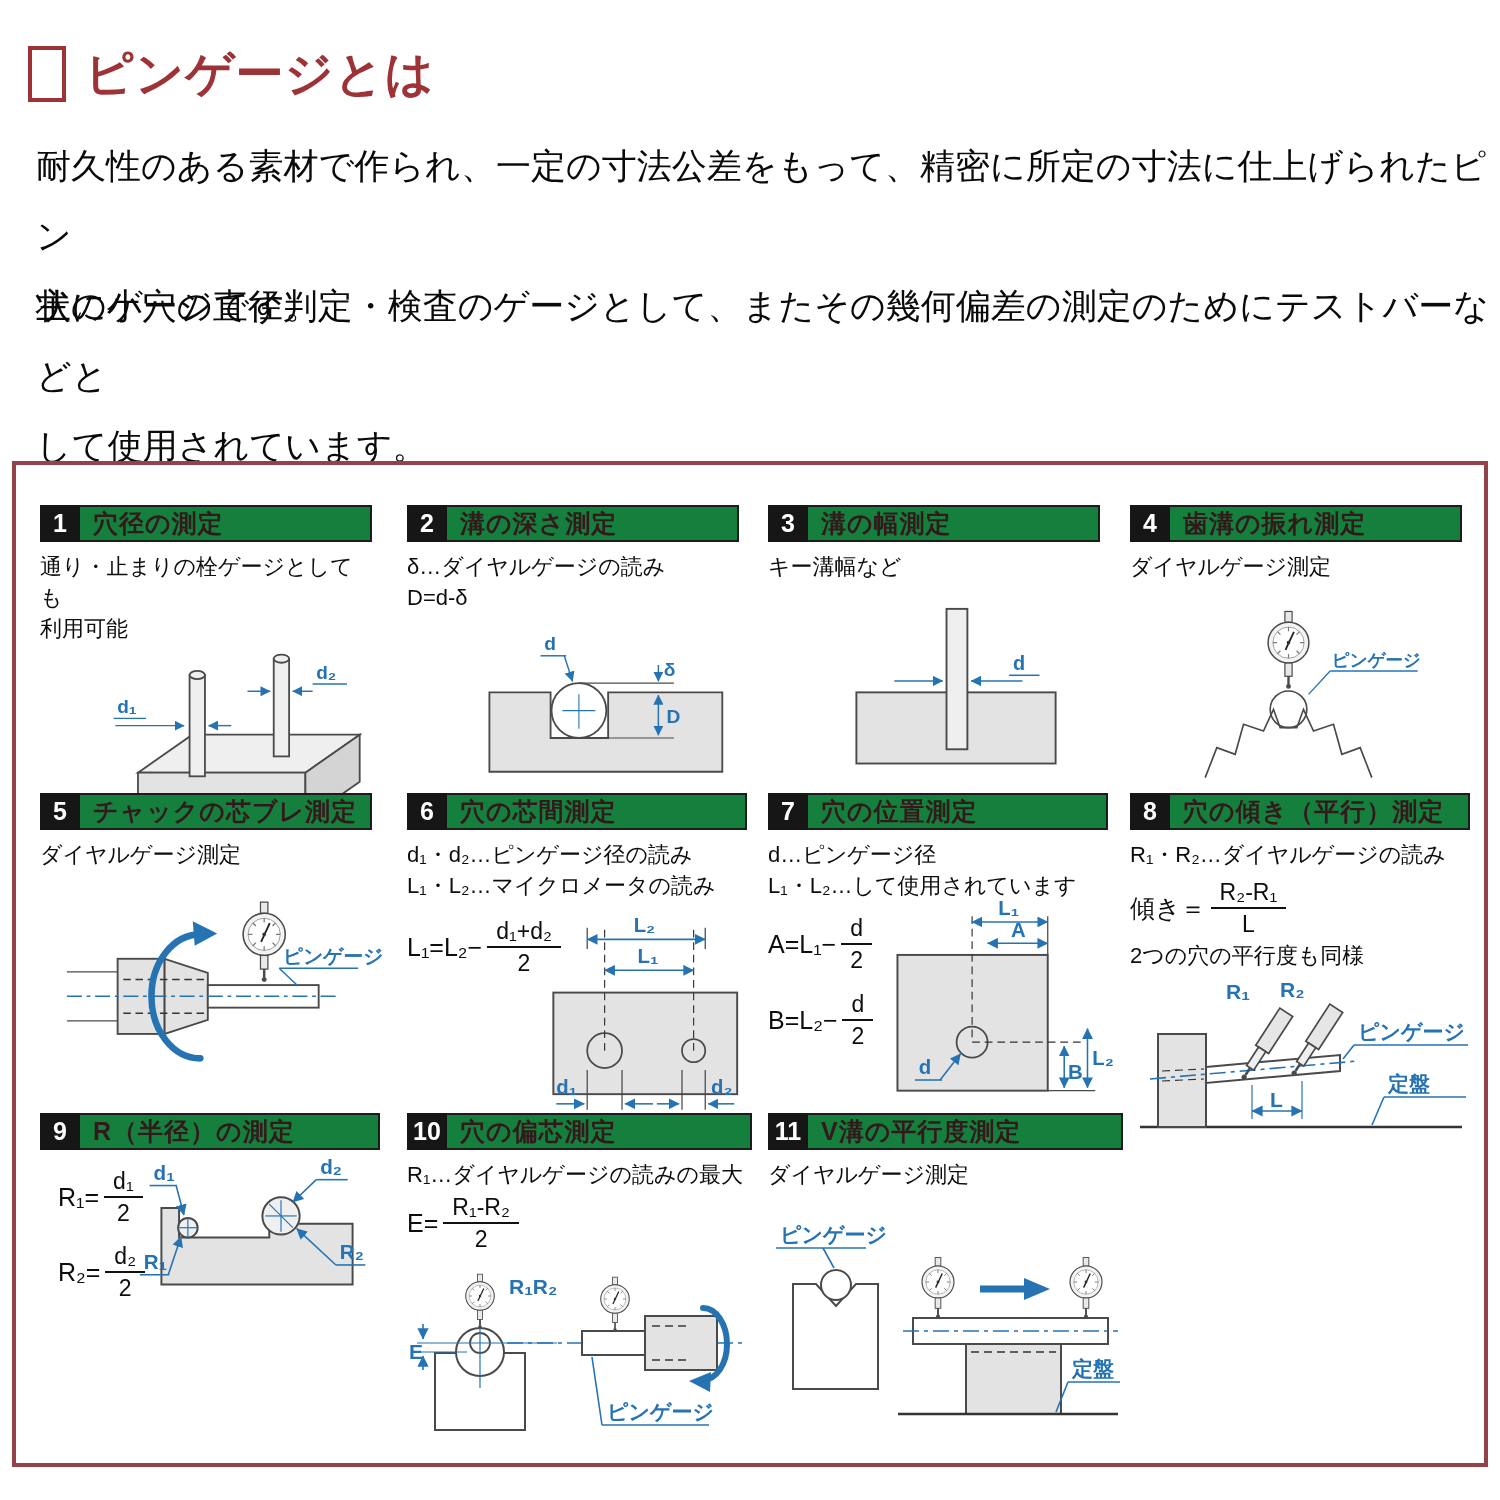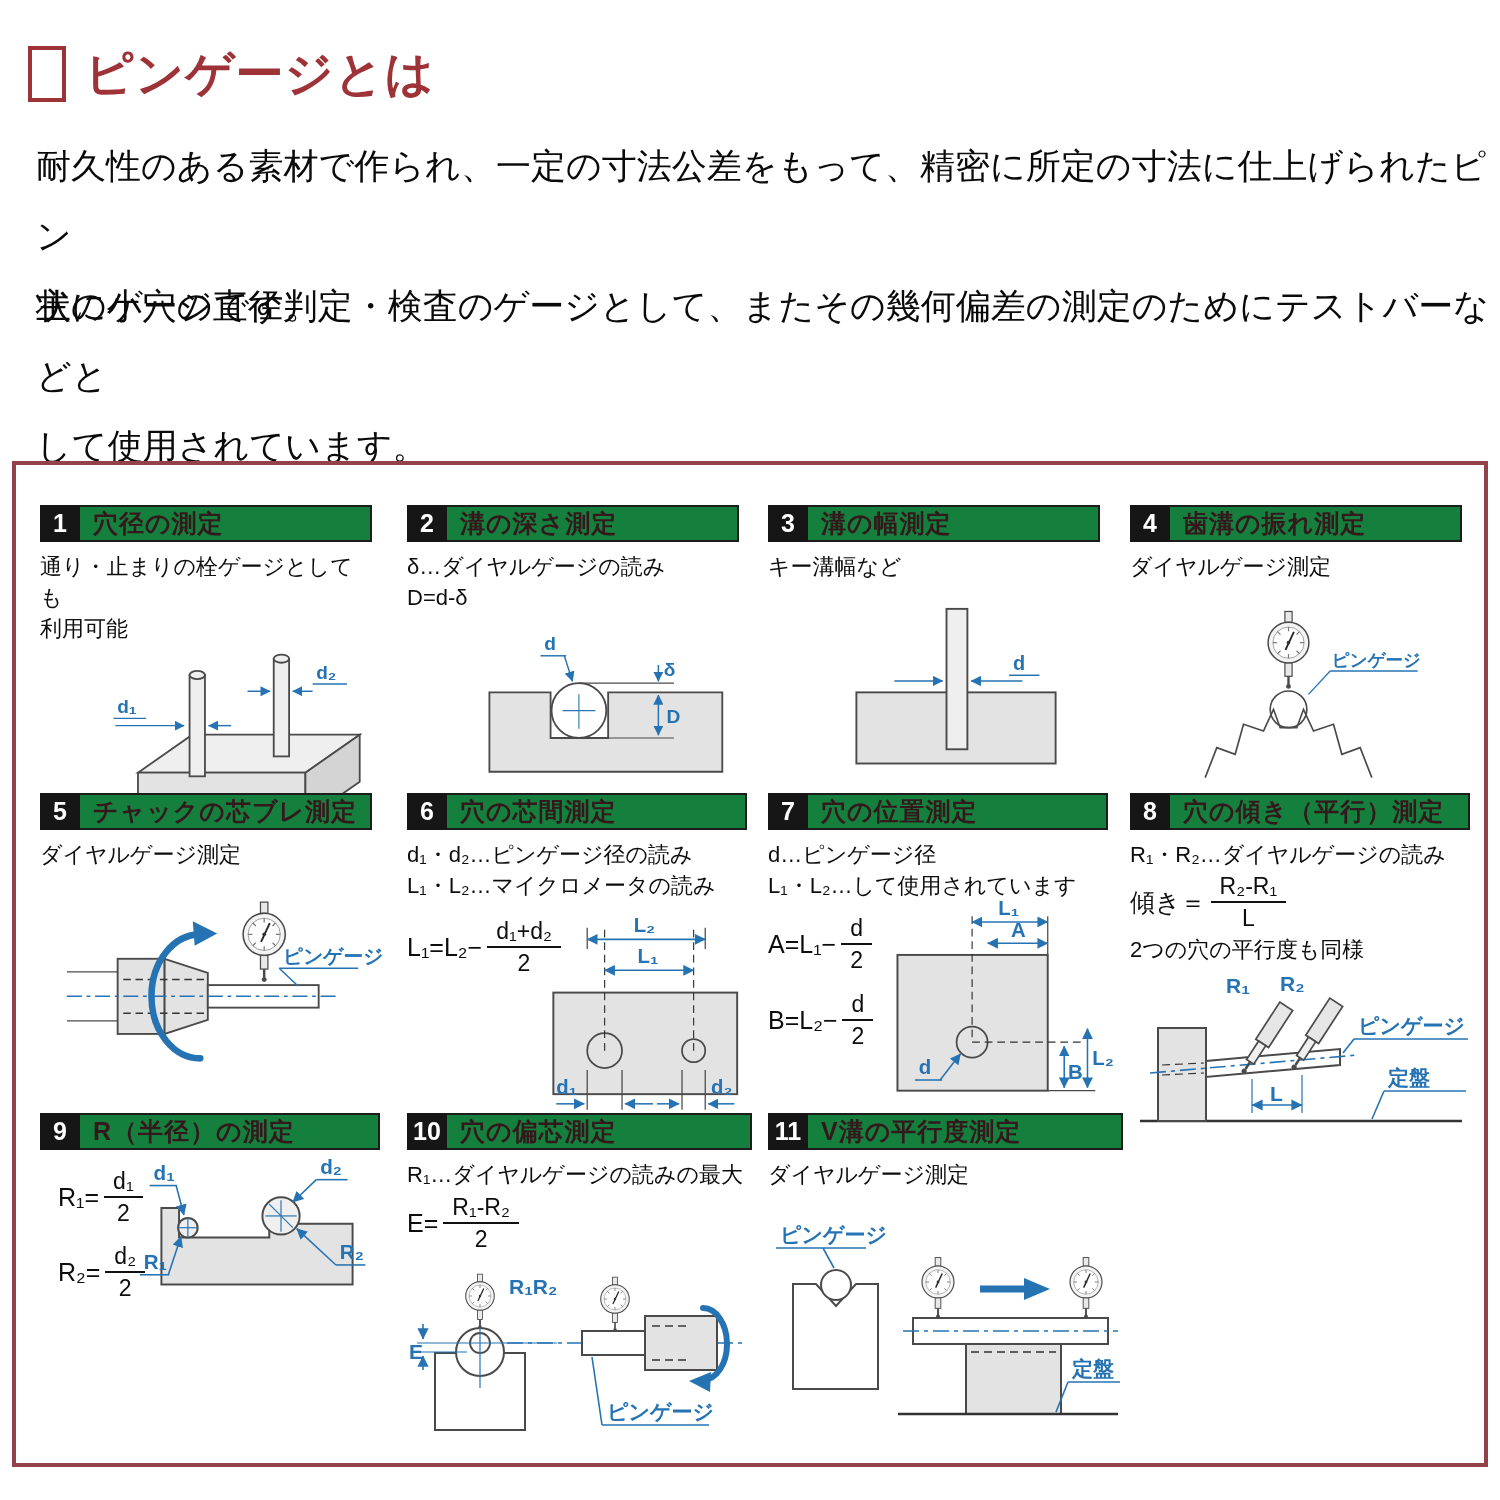--- a/index.html
+++ b/index.html
@@ -304,21 +304,21 @@
     </section>
 
     <section class="meas" style="left:1114px; top:328px; width:340px;">
       <div class="hd">
         <span class="num">8</span>
         <span class="ttl">穴の傾き（平行）測定</span>
       </div>
       <div class="desc">
         <div>R₁・R₂…ダイヤルゲージの読み</div>
       </div>
-      <div class="formula" style="margin-top:3px;">
+      <div class="formula" style="margin-top:9px;">
         <span>傾き＝</span>
         <span class="frac">
           <span class="fr-num">R₂-R₁</span>
           <span class="fr-den">L</span>
         </span>
       </div>
       <div class="note">2つの穴の平行度も同様</div>
       <svg class="dg" width="340" height="160" viewBox="0 0 340 160" style="margin-top:8px">
         <line class="gnd" x1="10" y1="148" x2="332" y2="148"></line>
         <rect class="part" x="28" y="55" width="48" height="93"></rect>

